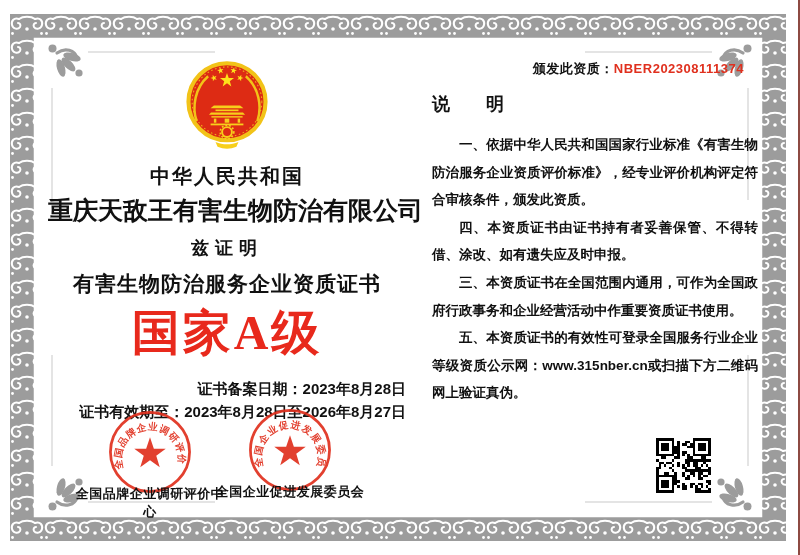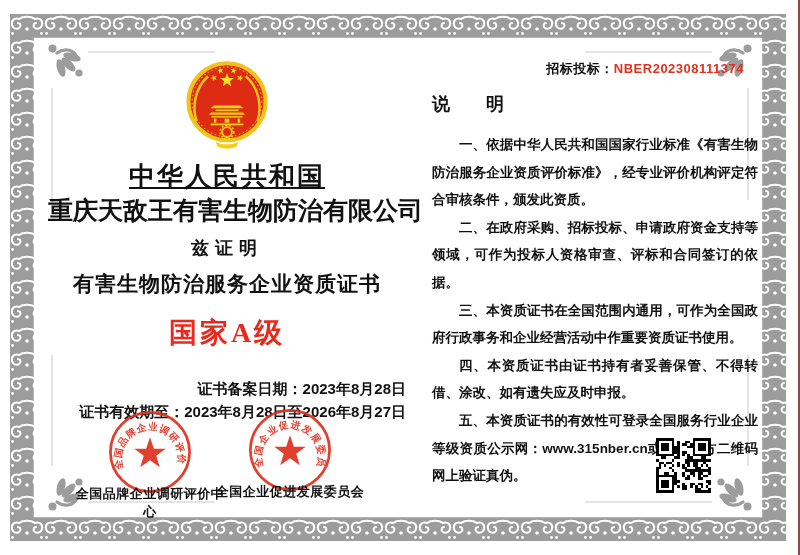--- a/index.html
+++ b/index.html
@@ -4,25 +4,25 @@
 <style>
   html,body{margin:0;padding:0;background:#fff;}
   .page{position:relative;width:800px;height:555px;background:#fff;overflow:hidden;
         font-family:"Liberation Sans","DejaVu Sans",sans-serif;color:#111;}
   .frame-svg{position:absolute;left:0;top:0;z-index:0;}
   .edge-line{position:absolute;right:0;top:0;width:2px;height:555px;background:#8d4a42;z-index:3;}
 
   
   .left-col{position:absolute;left:48px;top:55px;width:358px;text-align:center;z-index:1;}
   .emblem{display:block;margin:4px auto 0 auto;}
-  .country{font-size:26px;font-weight:800;letter-spacing:2px;margin-top:10px;line-height:30px;text-decoration:underline;}
+  .country{font-size:20px;font-weight:800;letter-spacing:2px;margin-top:10px;line-height:30px;}
   .cert-title{font-size:25px;font-weight:800;letter-spacing:0px;margin-top:3px;line-height:32px;white-space:nowrap;}
   .certify{font-size:18px;font-weight:700;letter-spacing:6px;margin-top:13px;line-height:18px;}
   .company{font-size:21px;font-weight:700;margin-top:13px;line-height:27px;letter-spacing:1px;}
-  .grade{font-family:"Liberation Serif","DejaVu Serif",serif;font-size:28px;font-weight:800;
+  .grade{font-family:"Liberation Serif","DejaVu Serif",serif;font-size:48px;font-weight:800;
          color:#e8291c;letter-spacing:3px;margin-top:13px;line-height:46px;}
   .dates{ text-align:right;margin:21px 0 0 27px;font-size:15px;font-weight:700;line-height:23px;}
 
   
   .seal-block{position:absolute;width:160px;text-align:center;z-index:2;}
   .seal-1{left:70px;top:406px;}
   .seal-2{left:210px;top:404px;}
   .seal-caption{font-size:13px;font-weight:700;margin-top:-17px;position:relative;letter-spacing:0.5px;}
 
   
@@ -156,28 +156,27 @@
       <path d="M50,32 L54.2,44.4 L67.1,44.4 L56.8,52.1 L60.6,64.6 L50,57 L39.4,64.6 L43.2,52.1 L32.9,44.4 L45.8,44.4 Z" fill="#e0301e" transform="translate(0,2)"></path>
       <text font-size="10.5" font-weight="bold" fill="#e0301e" letter-spacing="1.5">
         <textPath href="#sealArc2">全国企业促进发展委员会</textPath>
       </text>
     </svg>
     <div class="seal-caption">全国企业促进发展委员会</div>
   </div>
 
   <div class="right-col">
     <div class="certno">
-      <span>招标投标：</span><span class="red">NBER202308111374</span>
+      <span>颁发此资质：</span><span class="red">NBER202308111374</span>
     </div>
     <div class="notes-heading">说　　明</div>
     <div class="notes">
       <p class="note">一、依据中华人民共和国国家行业标准《有害生物防治服务企业资质评价标准》，经专业评价机构评定符合审核条件，颁发此资质。</p>
-      <p class="note">二、在政府采购、招标投标、申请政府资金支持等领域，可作为投标人资格审查、评标和合同签订的依据。</p>
+      <p class="note">四、本资质证书由证书持有者妥善保管、不得转借、涂改、如有遗失应及时申报。</p>
       <p class="note">三、本资质证书在全国范围内通用，可作为全国政府行政事务和企业经营活动中作重要资质证书使用。</p>
-      <p class="note">四、本资质证书由证书持有者妥善保管、不得转借、涂改、如有遗失应及时申报。</p>
       <p class="note">五、本资质证书的有效性可登录全国服务行业企业等级资质公示网：www.315nber.cn或扫描下方二维码网上验证真伪。</p>
     </div>
   </div>
 
   <svg class="qr" width="55" height="55" viewBox="0 0 21 21" shape-rendering="crispEdges">
     <rect x="0" y="0" width="21" height="21" fill="#ffffff"></rect>
     <g id="qr-modules" fill="#000000">
         <rect x="0" y="0" width="1" height="1"></rect>
         <rect x="1" y="0" width="1" height="1"></rect>
         <rect x="2" y="0" width="1" height="1"></rect>

